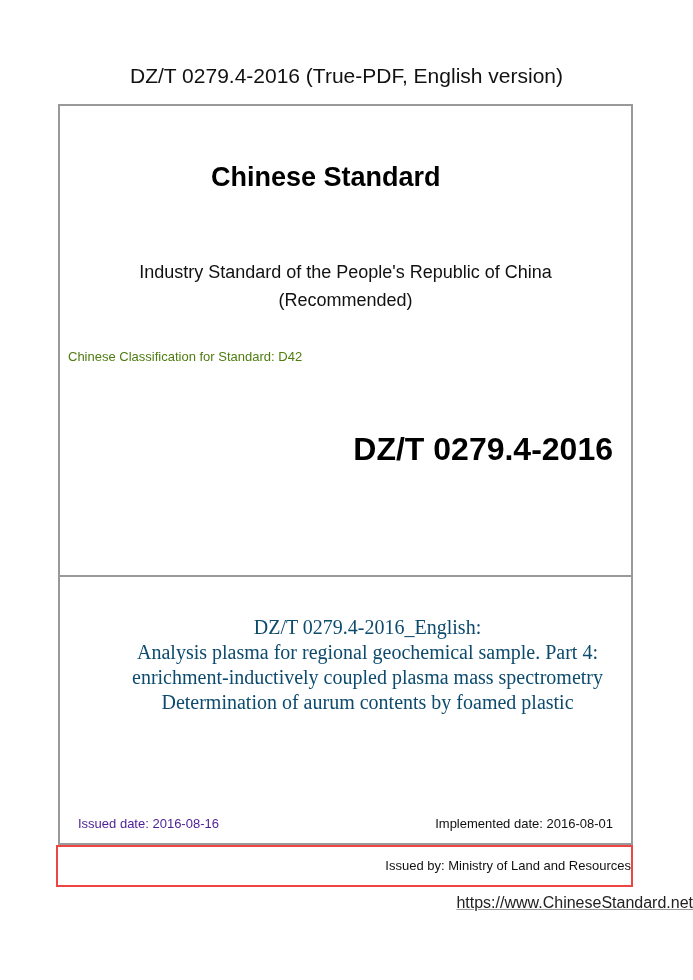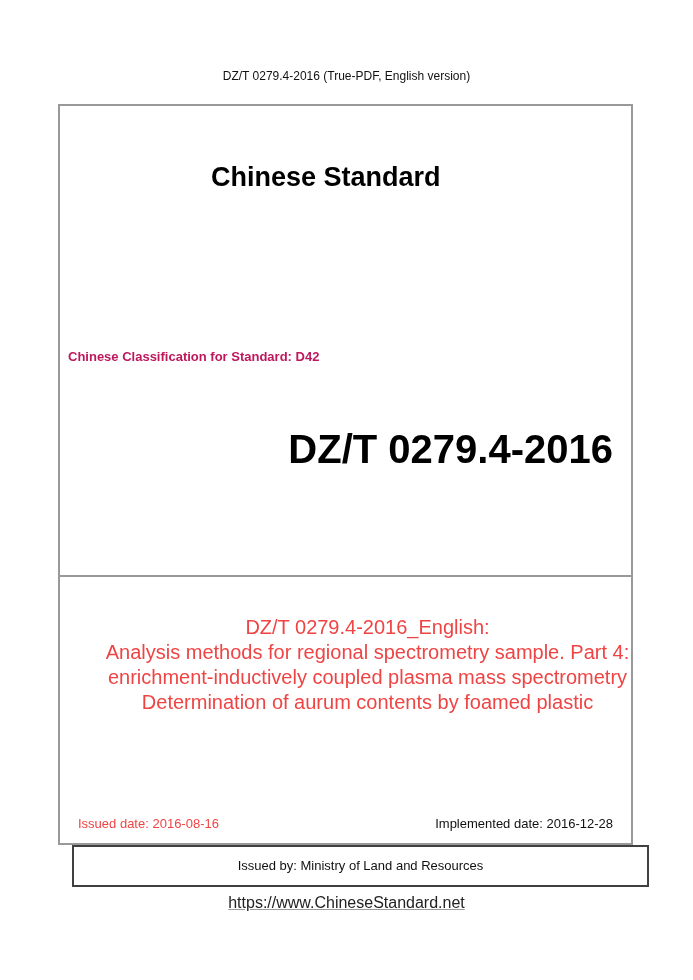--- a/index.html
+++ b/index.html
@@ -14,21 +14,21 @@
       font-family: "Liberation Sans", sans-serif;
       color: #000000;
       overflow: hidden;
     }
     .header-line {
       position: absolute;
       top: 66px;
       left: 0;
       width: 693px;
       text-align: center;
-      font-size: 12px;
+      font-size: 21px;
       color: #111111;
       line-height: 20px;
     }
     .cover-box {
       position: absolute;
       left: 58px;
       top: 104px;
       width: 575px;
       height: 741px;
       border: 2px solid #999999;
@@ -77,117 +77,121 @@
       font-size: 18px;
       line-height: 28px;
       color: #111111;
     }
     .classification {
       position: absolute;
       left: 8px;
       top: 243px;
       font-size: 13px;
       line-height: 16px;
-      color: #be185d;
+      color: #4d7c0f;
       white-space: nowrap;
-      font-weight: bold;
     }
     .std-number {
       position: absolute;
       right: 18px;
       top: 320px;
-      font-size: 40px;
+      font-size: 32px;
       font-weight: bold;
       line-height: 46px;
       white-space: nowrap;
     }
     .doc-title {
       position: absolute;
       left: 0;
       top: 509px;
       width: 615px;
       text-align: center;
       font-size: 20px;
       line-height: 25px;
-      color: #ef4444;
+      color: #0c4a6e;
+      font-family: Liberation Serif, serif;
     }
     .doc-title div { white-space: nowrap; }
     .issued-date {
       position: absolute;
       left: 18px;
       top: 710px;
       font-size: 13px;
       line-height: 16px;
-      color: #ef4444;
+      color: #4c1d95;
       white-space: nowrap;
     }
     .implemented-date {
       position: absolute;
       right: 18px;
       top: 710px;
       font-size: 13px;
       line-height: 16px;
       color: #111111;
       white-space: nowrap;
     }
     .issued-by-box {
       position: absolute;
-      left: 72px;
+      left: 56px;
       top: 845px;
       width: 577px;
       height: 42px;
-      border: 2px solid #404040;
+      border: 2px solid #ef4444;
       box-sizing: border-box;
-      text-align: center;
+      text-align: right;
       font-size: 13px;
       line-height: 38px;
       color: #111111;
     }
     .footer-link {
       position: absolute;
       left: 0;
       top: 893px;
       width: 693px;
-      text-align: center;
+      text-align: right;
       font-size: 16px;
       line-height: 20px;
       color: #222222;
     }
     .footer-link a {
       color: #222222;
       text-decoration: underline;
       text-decoration-color: #9a9a9a;
     }
   </style>
 </head>
 <body>
 
 <div class="header-line">DZ/T 0279.4-2016 (True-PDF, English version)</div>
 
 <div class="cover-box">
   <div class="top-section">
     <div class="brand-title">Chinese Standard</div>
 
+    <div class="industry-line">
+      <div>Industry Standard of the People's Republic of China</div>
+      <div>(Recommended)</div>
+    </div>
 
     <div class="classification">Chinese Classification for Standard: D42</div>
 
     <div class="std-number">DZ/T 0279.4-2016</div>
   </div>
 
   <div class="divider"></div>
 
   <div class="doc-title">
     <div>DZ/T 0279.4-2016_English:</div>
-    <div>Analysis methods for regional spectrometry sample. Part 4:</div>
+    <div>Analysis plasma for regional geochemical sample. Part 4:</div>
     <div>enrichment-inductively coupled plasma mass spectrometry</div>
     <div>Determination of aurum contents by foamed plastic</div>
   </div>
 
   <div class="issued-date">Issued date: 2016-08-16</div>
-  <div class="implemented-date">Implemented date: 2016-12-28</div>
+  <div class="implemented-date">Implemented date: 2016-08-01</div>
 </div>
 
 <div class="issued-by-box">
   <span>Issued by: Ministry of Land and Resources</span>
 </div>
 
 <div class="footer-link">
   <a>https://www.ChineseStandard.net</a>
 </div>
 

